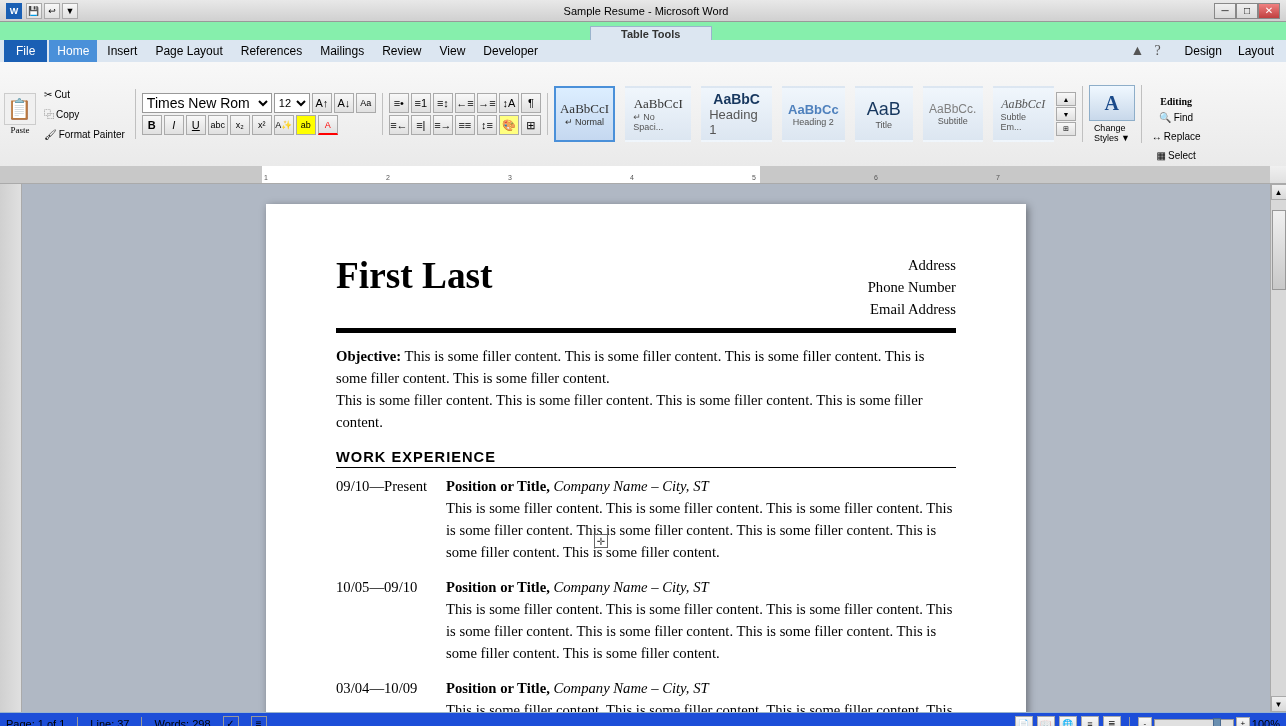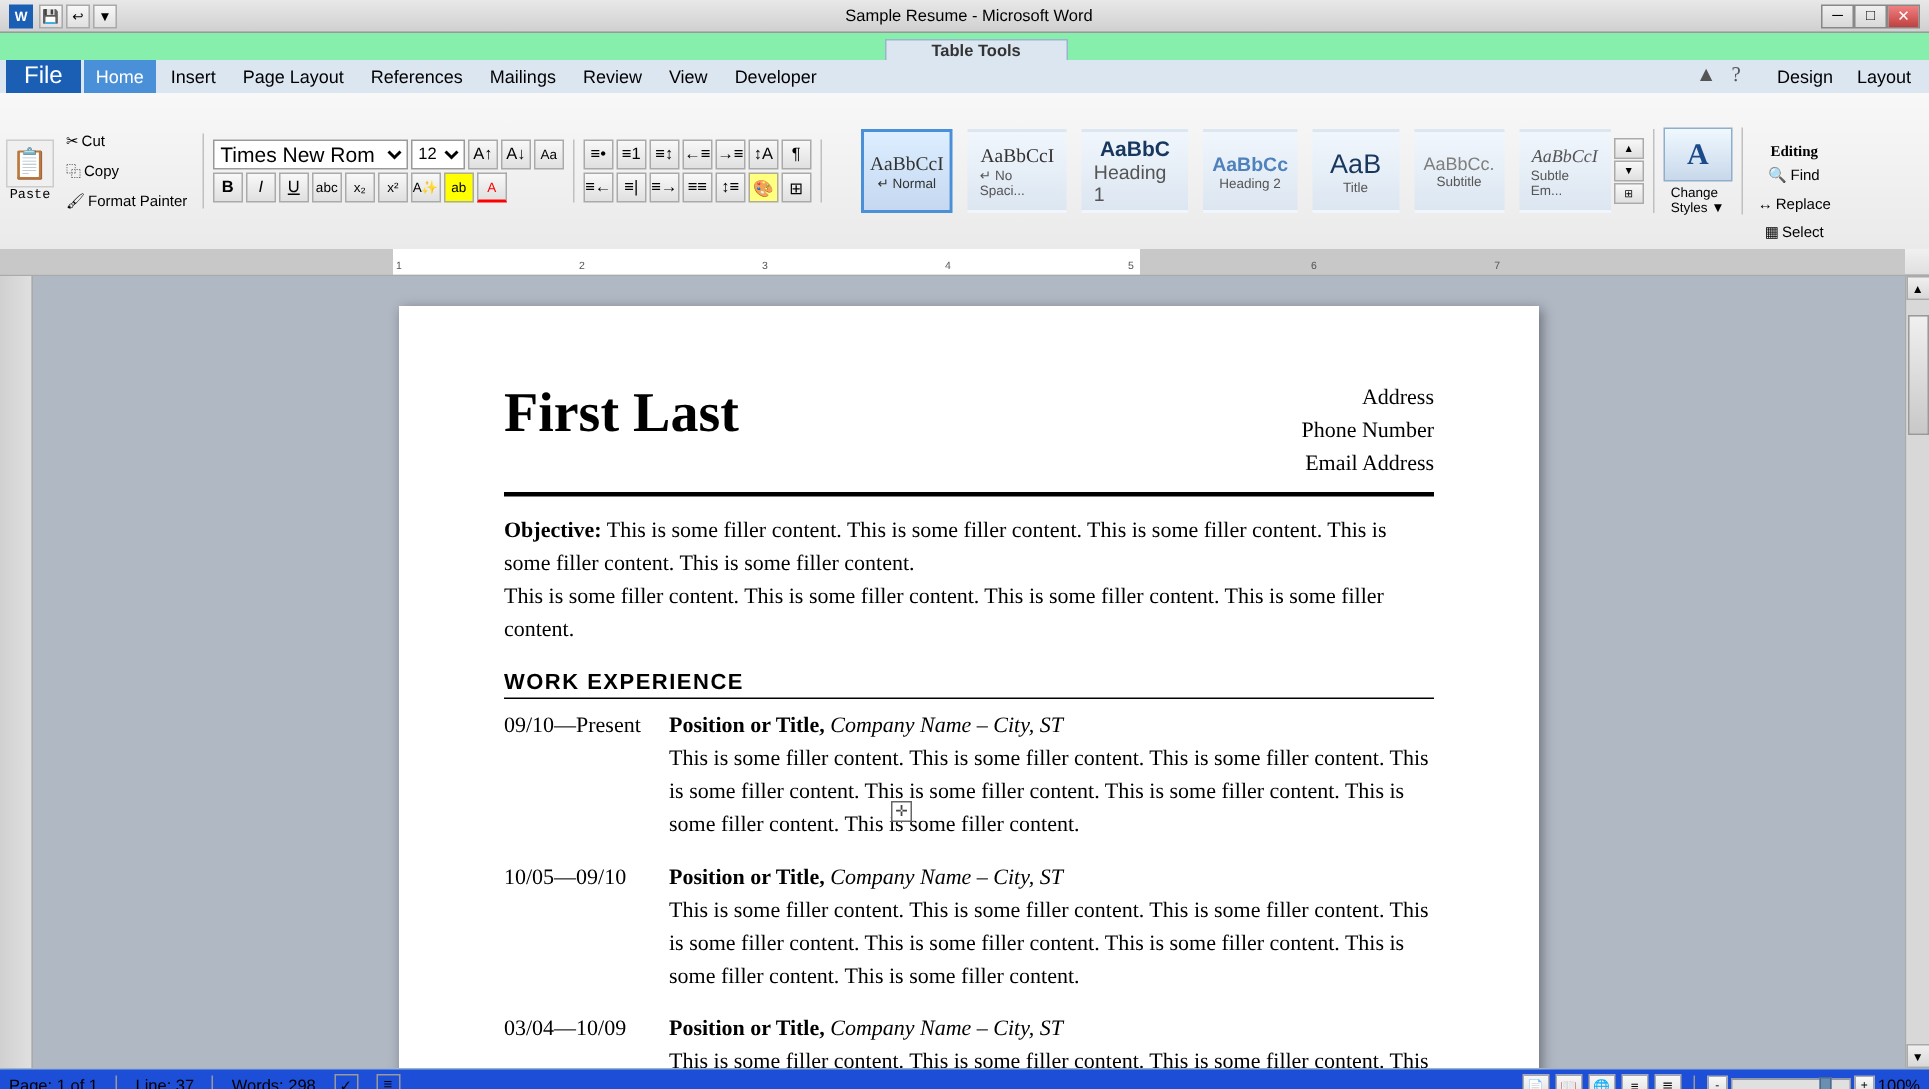--- a/index.html
+++ b/index.html
@@ -47,21 +47,21 @@
       align-items: center;
     }
     .menu-item.active {
       background: #4a90d9;
       color: white;
     }
     .file-btn {
       background: #1a5fb4;
       color: white;
       padding: 2px 12px;
-      font-size: 16px;
+      font-size: 12px;
       font-family: Arial, sans-serif;
       cursor: pointer;
       height: 100%;
       display: flex;
       align-items: center;
     }
 
     .small-btn {
       height: 18px;
       font-size: 10px;
@@ -177,21 +177,21 @@
       position: absolute;
       top: 10px;
       left: 1px;
     }
 
     
     .resume-header {
       display: flex;
       justify-content: space-between;
       align-items: flex-start;
-      border-bottom: 3px solid #000000;
+      border-bottom: 5px solid #000000;
       padding-bottom: 8px;
       margin-bottom: 12px;
     }
     .resume-name {
       font-size: 28pt;
       font-weight: bold;
       font-family: 'Times New Roman', serif;
     }
     .resume-contact {
       text-align: right;
@@ -386,21 +386,21 @@
     <div class="menu-item">Design</div>
     <div class="menu-item">Layout</div>
   </div>
 </div>
 
 <div class="toolbar-top-row" style="background:linear-gradient(to bottom,#f8f8f8,#eaeaea);border-bottom:none;padding:2px 4px;">
 
   <div style="display:flex;gap:4px;padding-right:6px;border-right:1px solid #c0c0c0;margin-right:4px;height:50px;align-items:center;">
     <div style="display:flex;flex-direction:column;align-items:center;cursor:pointer;">
       <div style="width:32px;height:32px;background:#f0f0f0;border:1px solid #ccc;display:flex;align-items:center;justify-content:center;font-size:20px;">📋</div>
-      <span style="font-size:9px;font-family:Liberation Mono, monospace;">Paste</span>
+      <span style="font-size:9px;font-family:Liberation Serif, serif;">Paste</span>
     </div>
     <div style="display:flex;flex-direction:column;gap:2px;">
       <div class="small-btn">
           <span>✂</span>
           <span>Cut</span>
         </div>
       <div class="small-btn">
           <span>⿻</span>
           <span>Copy</span>
         </div>
@@ -451,21 +451,21 @@
       <div class="tb-btn">≡|</div>
       <div class="tb-btn">≡→</div>
       <div class="tb-btn">≡≡</div>
       <div class="tb-btn">↕≡</div>
       <div class="tb-btn" style="background:#ffff80;">🎨</div>
       <div class="tb-btn">⊞</div>
     </div>
   </div>
 
   <div style="display:flex;gap:2px;align-items:center;padding-right:6px;border-right:1px solid #c0c0c0;margin-right:4px;">
-    <div style="display:flex;gap:10px;overflow:hidden;max-width:500px;margin-left:20px;">
+    <div style="display:flex;gap:10px;overflow:hidden;max-width:500px;">
 
       <div class="style-item active">
         <div style="font-size:13px;color:#333;font-family:'Times New Roman',serif;">AaBbCcI</div>
         <div style="font-size:9px;font-family:Arial;color:#333;">↵ Normal</div>
       </div>
 
       <div class="style-item">
         <div style="font-size:13px;color:#333;font-family:'Times New Roman',serif;">AaBbCcI</div>
         <div style="font-size:9px;font-family:Arial;color:#555;">↵ No Spaci...</div>
       </div>

